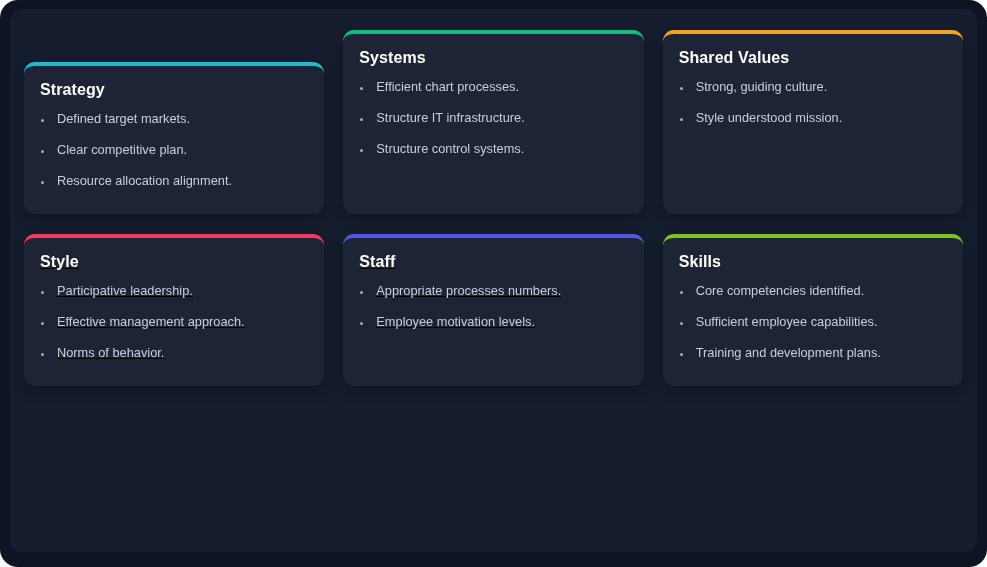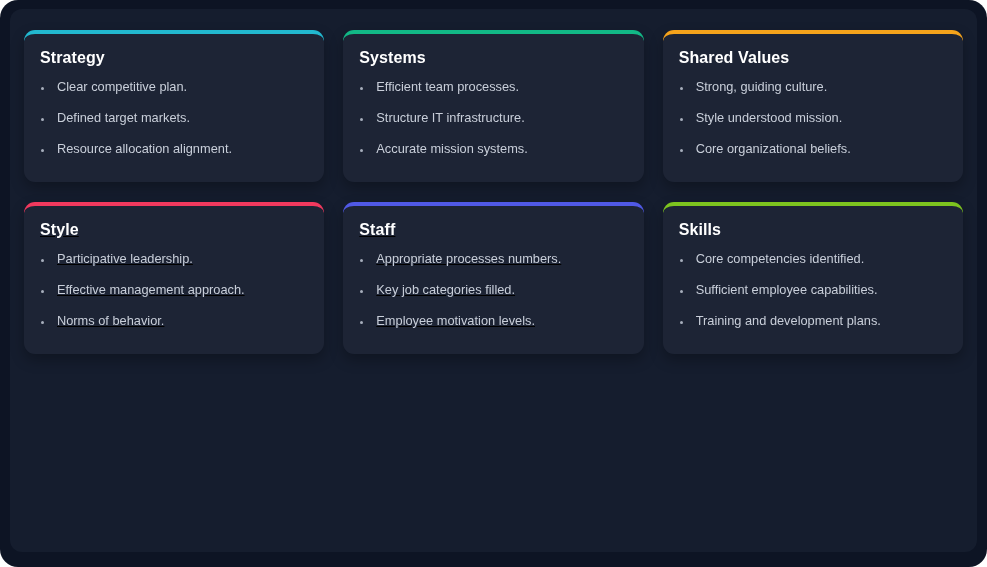--- a/index.html
+++ b/index.html
@@ -59,62 +59,60 @@
     border-radius: 50%;
     background: #a7aebc;
   }
 </style>
 </head>
 <body>
 
 <div class="window">
   <div class="surface">
     <div class="grid" id="grid">
-  <section class="card" style="border-top-color: rgb(34, 184, 207);">
+  <section class="card" style="border-top-color: rgb(34, 184, 207); margin-top: 32px;">
     <h2 class="card-title">Strategy</h2>
     <ul class="card-list">
+            <li>Defined target markets.</li>
             <li>Clear competitive plan.</li>
-            <li>Defined target markets.</li>
             <li>Resource allocation alignment.</li>
           </ul>
   </section>
 
 
   <section class="card" style="border-top-color: rgb(18, 184, 134);">
     <h2 class="card-title">Systems</h2>
     <ul class="card-list">
-            <li>Efficient team processes.</li>
+            <li>Efficient chart processes.</li>
             <li>Structure IT infrastructure.</li>
-            <li>Accurate mission systems.</li>
+            <li>Structure control systems.</li>
           </ul>
   </section>
 
   <section class="card" style="border-top-color: rgb(245, 163, 27);">
     <h2 class="card-title">Shared Values</h2>
     <ul class="card-list">
             <li>Strong, guiding culture.</li>
             <li>Style understood mission.</li>
-            <li>Core organizational beliefs.</li>
           </ul>
   </section>
 
   <section class="card" style="border-top-color: rgb(242, 57, 94); text-decoration: underline;">
     <h2 class="card-title">Style</h2>
     <ul class="card-list">
             <li>Participative leadership.</li>
             <li>Effective management approach.</li>
             <li>Norms of behavior.</li>
           </ul>
   </section>
 
   <section class="card" style="border-top-color: rgb(80, 89, 230); text-decoration: underline;">
     <h2 class="card-title">Staff</h2>
     <ul class="card-list">
             <li>Appropriate processes numbers.</li>
-            <li>Key job categories filled.</li>
             <li>Employee motivation levels.</li>
           </ul>
   </section>
 
   <section class="card" style="border-top-color: rgb(125, 196, 31);">
     <h2 class="card-title">Skills</h2>
     <ul class="card-list">
             <li>Core competencies identified.</li>
             <li>Sufficient employee capabilities.</li>
             <li>Training and development plans.</li>

